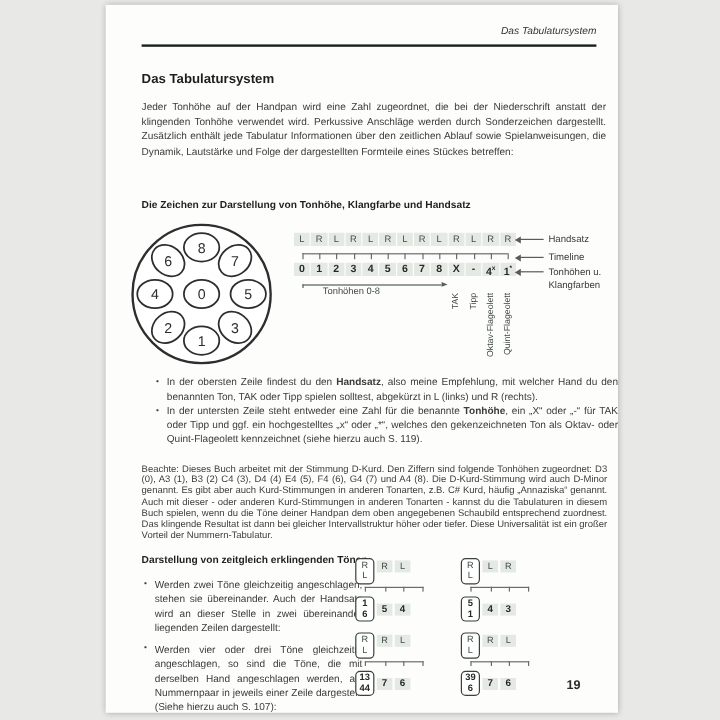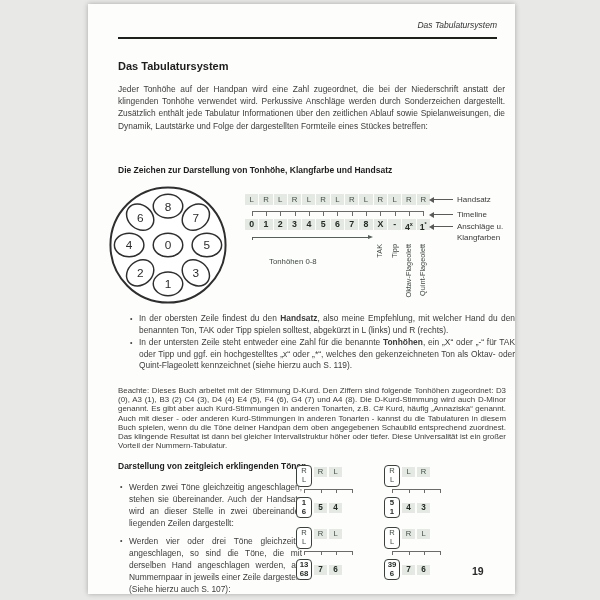--- a/index.html
+++ b/index.html
@@ -28,21 +28,21 @@
     font-size:7.8px;line-height:11px;color:#414d45;}
   .tab-cell.note{font-weight:bold;font-size:8.8px;color:#242b25;}
   .tab-cell.note sup{font-size:5.5px;vertical-align:4px;}
   .tab-timeline{position:absolute;top:11px;left:0;width:186px;height:14px;}
   .tl-line{position:absolute;left:6.6px;width:171.6px;top:6px;height:1px;background:#6b6b6b;}
   .tl-tick{position:absolute;width:1px;height:5px;top:6px;background:#6b6b6b;}
   .tab-bracket{position:absolute;top:43px;left:6.6px;width:116px;height:1px;background:#55605a;}
   .tab-bracket::before{content:"";position:absolute;left:0;top:0;width:1px;height:3px;background:#55605a;}
   .bracket-arrow{position:absolute;right:-5px;top:-2px;width:0;height:0;
     border-top:2.5px solid transparent;border-bottom:2.5px solid transparent;border-left:5px solid #55605a;}
-  .range-label{position:absolute;top:63px;left:24px;font-size:7.8px;color:#3c463f;}
+  .range-label{position:absolute;top:44px;left:24px;font-size:7.8px;color:#3c463f;}
   .vlabel{position:absolute;top:50px;writing-mode:vertical-rl;transform:rotate(180deg);
     font-size:7.3px;line-height:10px;color:#3c463f;white-space:nowrap;}
   
   .side-labels{top:190px;left:345px;width:82px;height:60px;}
   .side-row{position:absolute;left:0;display:flex;align-items:center;font-size:8px;color:#3a3a3a;}
   .side-row.two-line{align-items:flex-start;}
   .side-row.two-line .larrow{margin-top:4px;}
   .larrow{width:20px;height:1px;background:#5a5a5a;position:relative;margin-right:4px;flex:0 0 auto;}
   .larrow::before{content:"";position:absolute;left:-4px;top:-2.5px;width:0;height:0;
     border-top:3px solid transparent;border-bottom:3px solid transparent;border-right:5px solid #5a5a5a;}
@@ -178,35 +178,35 @@
       <span class="larrow"></span>
       <span class="side-text">Handsatz</span>
     </div>
     <div class="side-row" style="top:16px">
       <span class="larrow"></span>
       <span class="side-text">Timeline</span>
     </div>
     <div class="side-row two-line" style="top:28px">
       <span class="larrow"></span>
       <span class="side-text">
-        <div>Anschläge u.</div>
+        <div>Tonhöhen u.</div>
         <div>Klangfarben</div>
       </span>
     </div>
   </div>
 
 
   <div class="abs elements-bullets">
     <div class="bullet-item">
       <span class="bullet-marker">•</span>
       <span class="bullet-text">In der obersten Zeile findest du den <b>Handsatz</b>, also meine Empfehlung, mit welcher Hand du den benannten Ton, TAK oder Tipp spielen solltest, abgekürzt in L (links) und R (rechts).</span>
     </div>
     <div class="bullet-item">
       <span class="bullet-marker">•</span>
-      <span class="bullet-text">In der untersten Zeile steht entweder eine Zahl für die benannte <b>Tonhöhen</b>, ein „X“ oder „-“ für TAK oder Tipp und ggf. ein hochgestelltes „x“ oder „*“, welches den gekenzeichneten Ton als Oktav- oder Quint-Flageolett kennzeichnet (siehe hierzu auch S. 119).</span>
+      <span class="bullet-text">In der untersten Zeile steht entweder eine Zahl für die benannte <b>Tonhöhe</b>, ein „X“ oder „-“ für TAK oder Tipp und ggf. ein hochgestelltes „x“ oder „*“, welches den gekenzeichneten Ton als Oktav- oder Quint-Flageolett kennzeichnet (siehe hierzu auch S. 119).</span>
     </div>
   </div>
 
   <div class="abs note-para">Beachte: Dieses Buch arbeitet mit der Stimmung D-Kurd. Den Ziffern sind folgende Tonhöhen zugeordnet: D3 (0), A3 (1), B3 (2) C4 (3), D4 (4) E4 (5), F4 (6), G4 (7) und A4 (8). Die D-Kurd-Stimmung wird auch D-Minor genannt. Es gibt aber auch Kurd-Stimmungen in anderen Tonarten, z.B. C# Kurd, häufig „Annaziska“ genannt. Auch mit dieser - oder anderen Kurd-Stimmungen in anderen Tonarten - kannst du die Tabulaturen in diesem Buch spielen, wenn du die Töne deiner Handpan dem oben angegebenen Schaubild entsprechend zuordnest. Das klingende Resultat ist dann bei gleicher Intervallstruktur höher oder tiefer. Diese Universalität ist ein großer Vorteil der Nummern-Tabulatur.</div>
 
   <div class="abs sim-heading">Darstellung von zeitgleich erklingenden Tönen</div>
 
   <div class="abs sim-bullet sim-b1">
     <div class="bullet-item">
       <span class="bullet-marker">•</span>
@@ -282,21 +282,21 @@
       <div class="ex-timeline">
         <div class="ex-tl-line"></div>
         <div class="ex-tick" style="left: 8px;"></div>
         <div class="ex-tick" style="left: 24.5px;"></div>
         <div class="ex-tick" style="left: 39.5px;"></div>
         <div class="ex-tick" style="left: 56px;"></div>
       </div>
       <div class="ex-row ex-notes">
         <div class="ex-box notes">
           <div class="ex-box-line num">13</div>
-          <div class="ex-box-line num">68</div>
+          <div class="ex-box-line num">44</div>
         </div>
         <span class="ex-cell num">7</span>
         <span class="ex-cell num">6</span>
       </div>
     </div>
   <div class="tab-example" style="left:296px;top:523px">
       <div class="ex-row ex-hands">
         <div class="ex-box">
           <div class="ex-box-line">R</div>
           <div class="ex-box-line">L</div>

